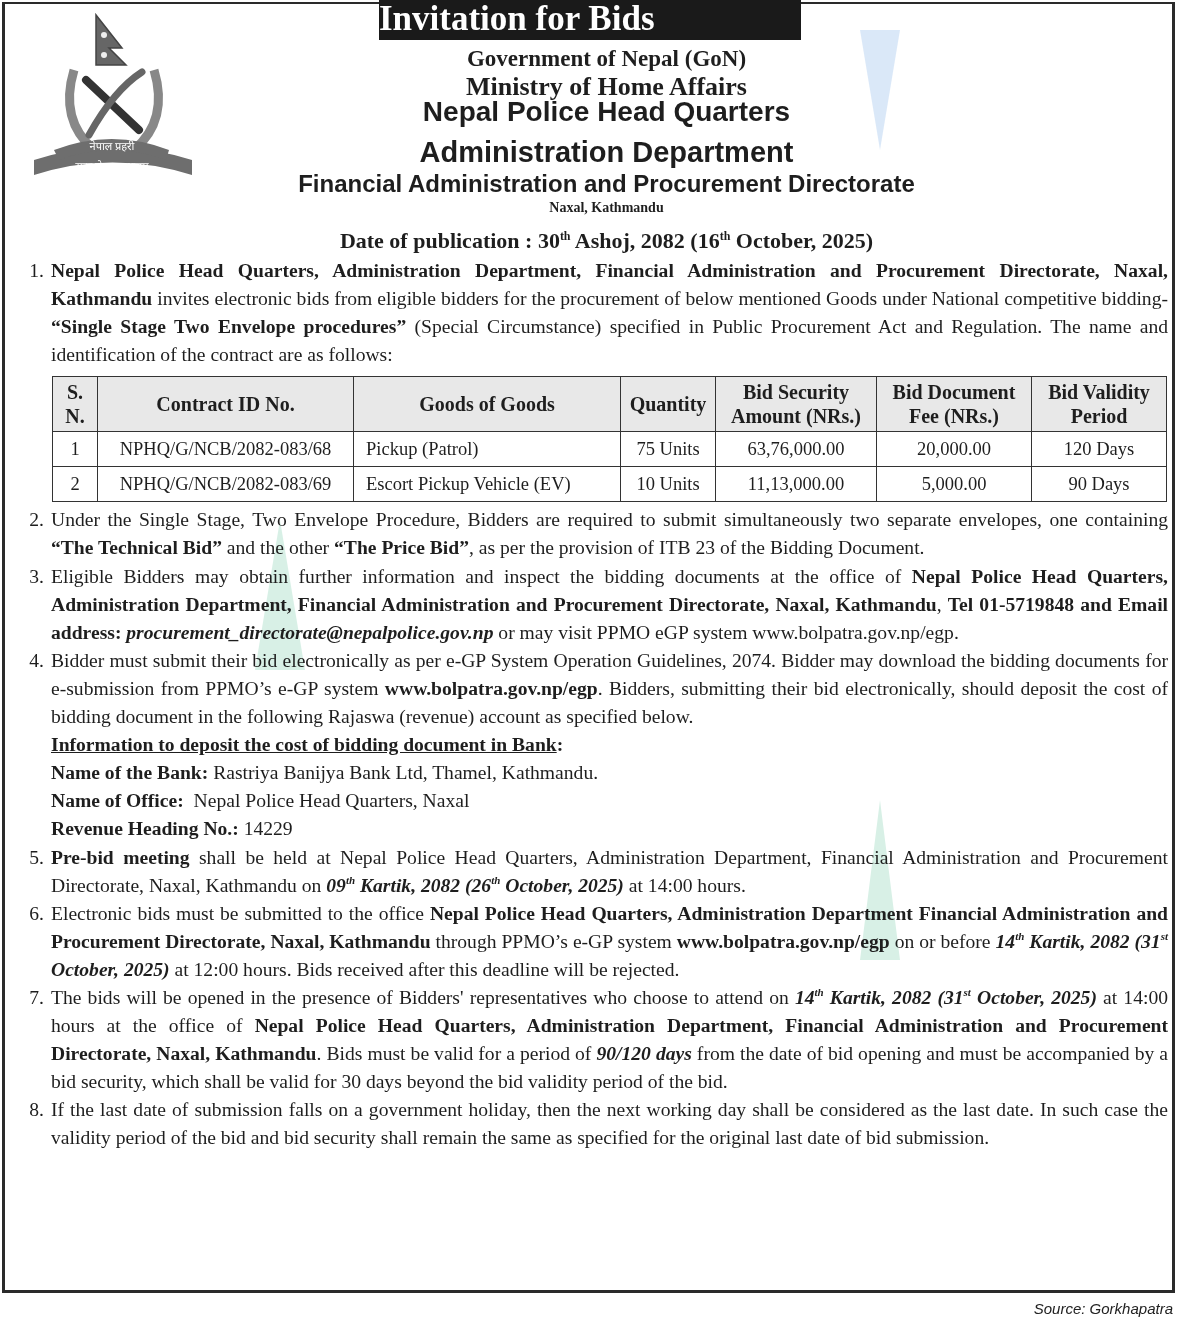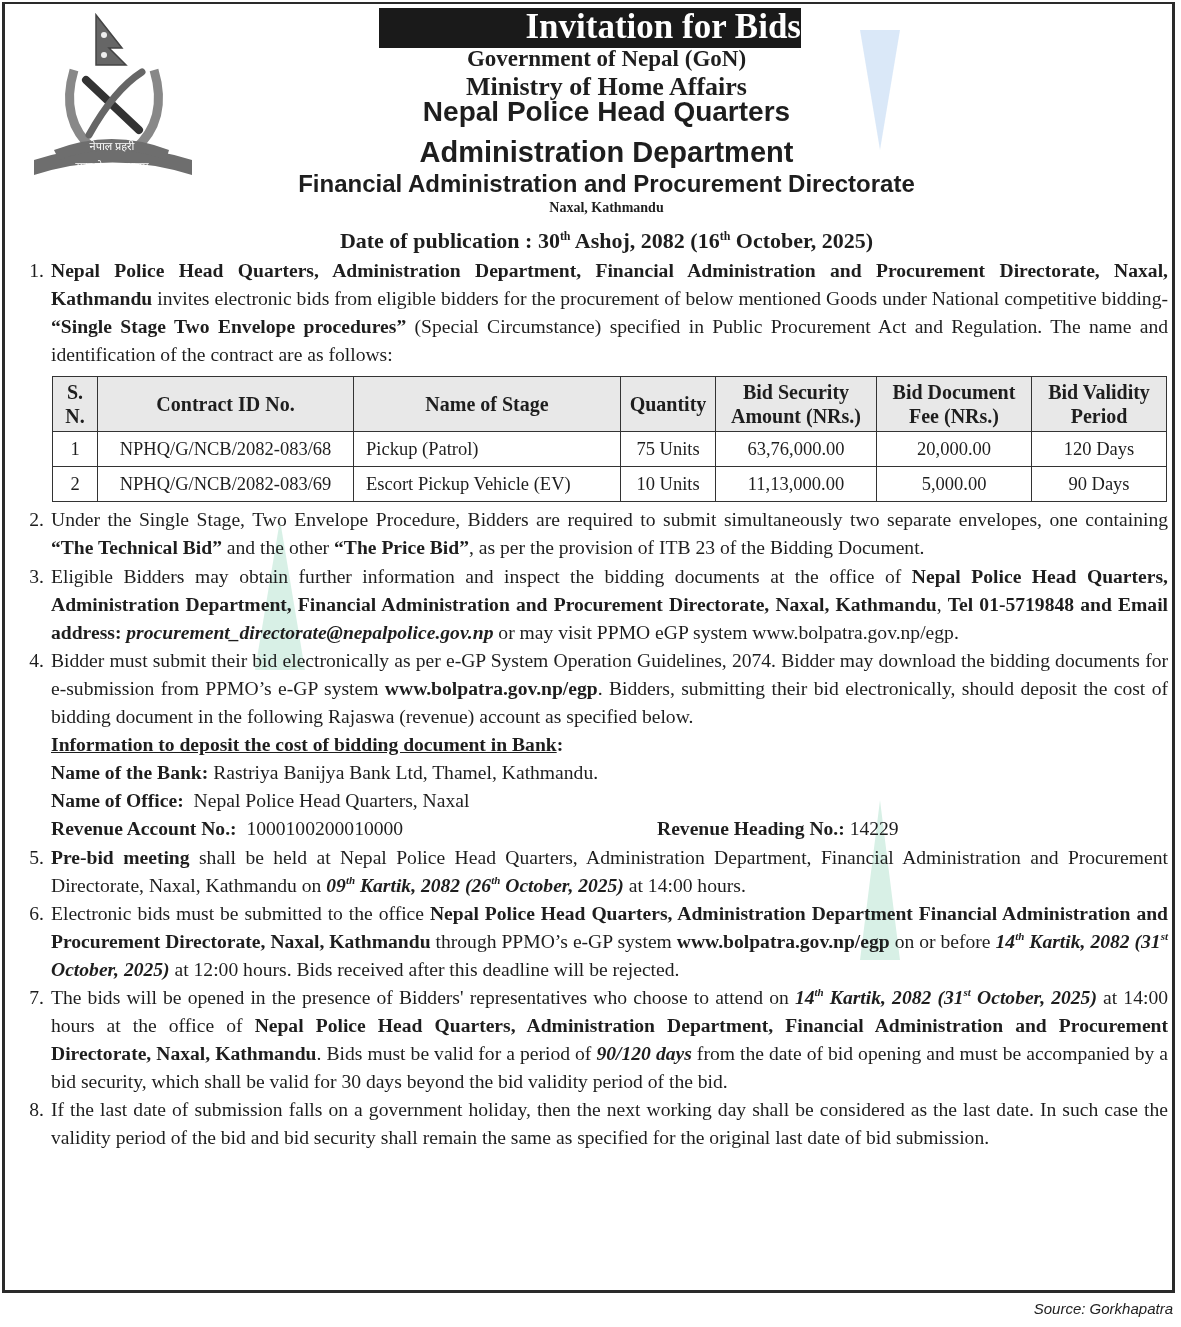--- a/index.html
+++ b/index.html
@@ -1,18 +1,18 @@
 <!DOCTYPE html>
 <html><head>
 <meta charset="utf-8">
 <style>
   html, body { margin:0; padding:0; background:#ffffff; }
   body { width:1181px; height:1327px; position:relative; overflow:hidden; font-family:"Liberation Serif", serif; color:#1e1e1e; }
   .frame { position:absolute; left:2px; top:2px; width:1173px; height:1291px; border:3px solid #2a2a2a; border-top-width:2px; box-sizing:border-box; }
-  .title-bar { position:absolute; left:379px; top:8px; width:422px; height:40px; background:#1a1a1a; color:#fff; font-family:"Liberation Serif", serif; font-weight:bold; font-size:35px; text-align:right; line-height:38px; }
+  .title-bar { position:absolute; left:379px; top:0; width:422px; height:40px; background:#1a1a1a; color:#fff; font-family:"Liberation Serif", serif; font-weight:bold; font-size:35px; text-align:left; line-height:38px; }
   .emblem { position:absolute; left:14px; top:10px; width:196px; height:180px; }
   .hdr { position:absolute; left:16px; width:1181px; text-align:center; white-space:nowrap; }
   .h-gov { top:46px; font-size:23px; font-weight:bold; padding-left:0; }
   .h-min { top:72px; font-size:26px; font-weight:bold; }
   .h-nphq { top:96px; font-family:"Liberation Sans", sans-serif; font-weight:bold; font-size:28px; }
   .h-admin { top:136px; font-family:"Liberation Sans", sans-serif; font-weight:bold; font-size:29px; }
   .h-fapd { top:170px; font-family:"Liberation Sans", sans-serif; font-weight:bold; font-size:24px; }
   .h-naxal { top:200px; font-size:14px; font-weight:bold; }
   .h-date { top:228px; font-size:22px; font-weight:bold; }
   .hdr sup { font-size:12px; }
@@ -80,21 +80,21 @@
   <div class="item">
     <span class="num">1.</span>
     <b>Nepal Police Head Quarters, Administration Department, Financial Administration and Procurement Directorate, Naxal, Kathmandu</b><span> invites electronic bids from eligible bidders for the procurement of below mentioned Goods under National competitive bidding- </span><b>“Single Stage Two Envelope procedures”</b><span> (Special Circumstance) specified in Public Procurement Act and Regulation. The name and identification of the contract are as follows:</span>
   </div>
 
   <table class="bids">
     <thead>
       <tr>
         <th style="width:36px">S. N.</th>
         <th style="width:247px">Contract ID No.</th>
-        <th style="width:258px">Name of Stage</th>
+        <th style="width:258px">Goods of Goods</th>
         <th style="width:86px">Quantity</th>
         <th style="width:152px">Bid Security Amount (NRs.)</th>
         <th style="width:146px">Bid Document Fee (NRs.)</th>
         <th>Bid Validity Period</th>
       </tr>
     </thead>
     <tbody>
       <tr>
         <td>1</td>
         <td>NPHQ/G/NCB/2082-083/68</td>
@@ -131,21 +131,20 @@
     <span>Bidder must submit their bid electronically as per e-GP System Operation Guidelines, 2074. Bidder may download the bidding documents for e-submission from PPMO’s e-GP system </span><b>www.bolpatra.gov.np/egp</b><span>. Bidders, submitting their bid electronically, should deposit the cost of bidding document in the following Rajaswa (revenue) account as specified below.</span>
   </div>
 
   <div class="bank">
     <div><span class="u">Information to deposit the cost of bidding document in Bank</span><b>:</b></div>
     <div><b>Name of the Bank:</b><span> Rastriya Banijya Bank Ltd, Thamel, Kathmandu.</span></div>
     <div class="row2">
       <div class="c1"><b>Name of Office:</b><span style="white-space:pre">  Nepal Police Head Quarters, Naxal</span></div>
     </div>
     <div class="row2">
-      <div class="c1"><b>Revenue Account No.:</b><span style="white-space:pre">  1000100200010000</span></div>
       <div><b>Revenue Heading No.:</b><span> 14229</span></div>
     </div>
   </div>
 
   <div class="item">
     <span class="num">5.</span>
     <b>Pre-bid meeting</b><span> shall be held at Nepal Police Head Quarters, Administration Department, Financial Administration and Procurement Directorate, Naxal, Kathmandu on </span><b><i><span>09</span><sup>th</sup><span> Kartik, 2082 (26</span><sup>th</sup><span> October, 2025)</span></i></b><span> at 14:00 hours.</span>
   </div>
 
   <div class="item">

